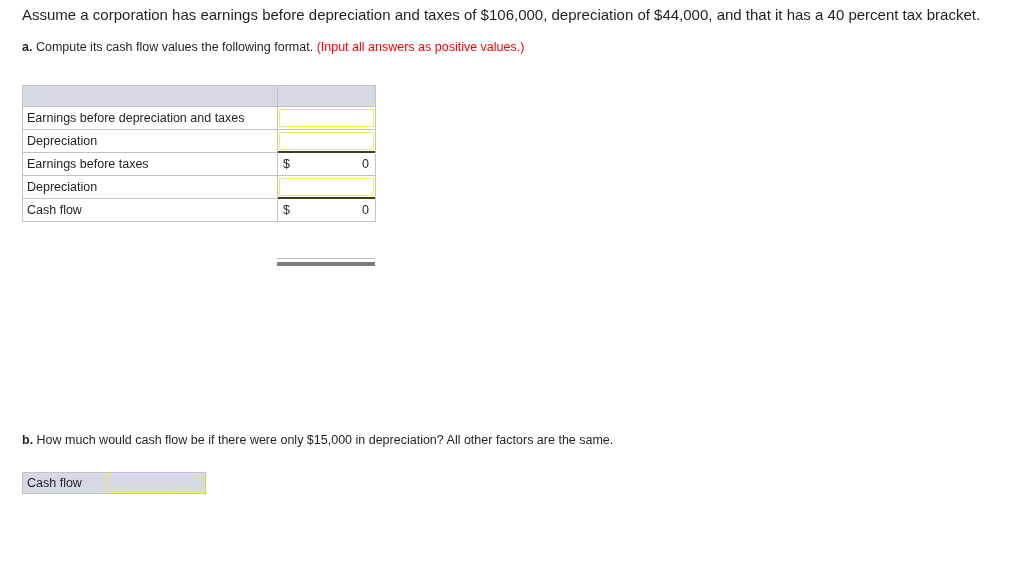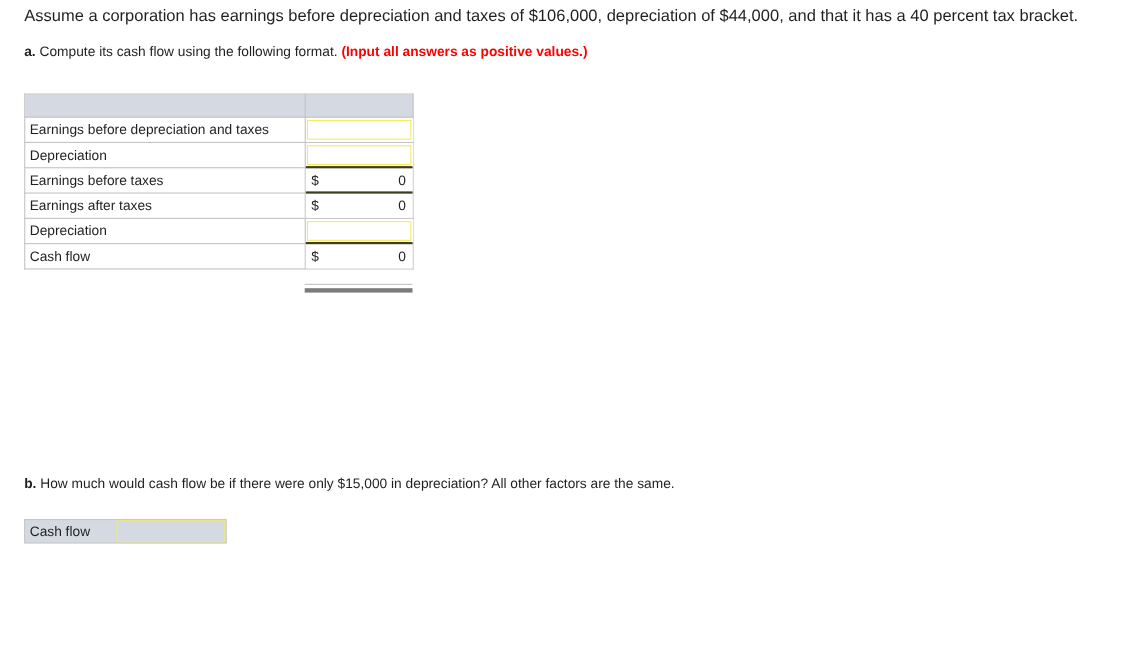--- a/index.html
+++ b/index.html
@@ -34,21 +34,21 @@
     top: 39px;
     font-size: 12.5px;
     line-height: 16px;
     white-space: nowrap;
   }
   .part-label {
     font-weight: bold;
   }
   .instruction-note {
     color: #ff0000;
-    font-weight: bold;
+    font-weight: normal;
   }
 
   
   .cashflow-table {
     position: absolute;
     left: 22px;
     top: 85px;
     width: 353px;
     border-collapse: collapse;
     table-layout: fixed;
@@ -187,21 +187,21 @@
     margin: 0;
   }
 </style>
 </head>
 <body>
 
 <div class="problem-statement">Assume a corporation has earnings before depreciation and taxes of $106,000, depreciation of $44,000, and that it has a 40 percent tax bracket.</div>
 
 <div class="part-a-line">
   <span class="part-label">a.</span>
-  <span>Compute its cash flow using the following format.</span>
+  <span>Compute its cash flow values the following format.</span>
   <span class="instruction-note">(Input all answers as positive values.)</span>
 </div>
 
 <table class="cashflow-table">
   <colgroup>
     <col class="c-label">
     <col class="c-value">
   </colgroup>
   <tbody>
     <tr>
@@ -227,29 +227,20 @@
       <td class="label-cell">Earnings before taxes</td>
       <td class="value-cell rule-top">
         <span class="computed">
           <span class="currency-sign">$</span>
           <span class="amount">0</span>
         </span>
       </td>
     </tr>
 
 
-    <tr>
-      <td class="label-cell">Earnings after taxes</td>
-      <td class="value-cell rule-top">
-        <span class="computed">
-          <span class="currency-sign">$</span>
-          <span class="amount">0</span>
-        </span>
-      </td>
-    </tr>
 
     <tr>
       <td class="label-cell">Depreciation</td>
       <td class="value-cell">
         <span class="input-box"></span>
       </td>
     </tr>
 
     <tr>
       <td class="label-cell">Cash flow</td>

